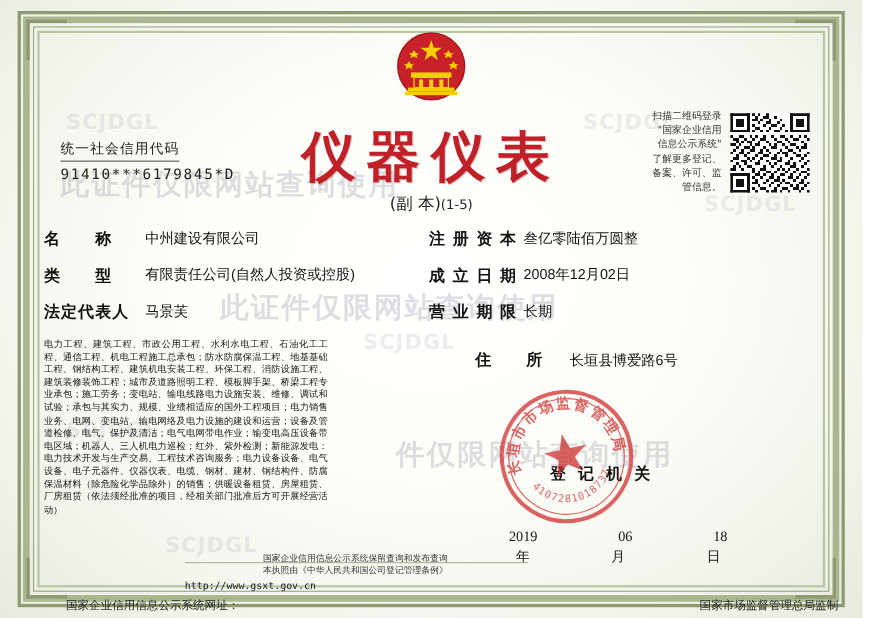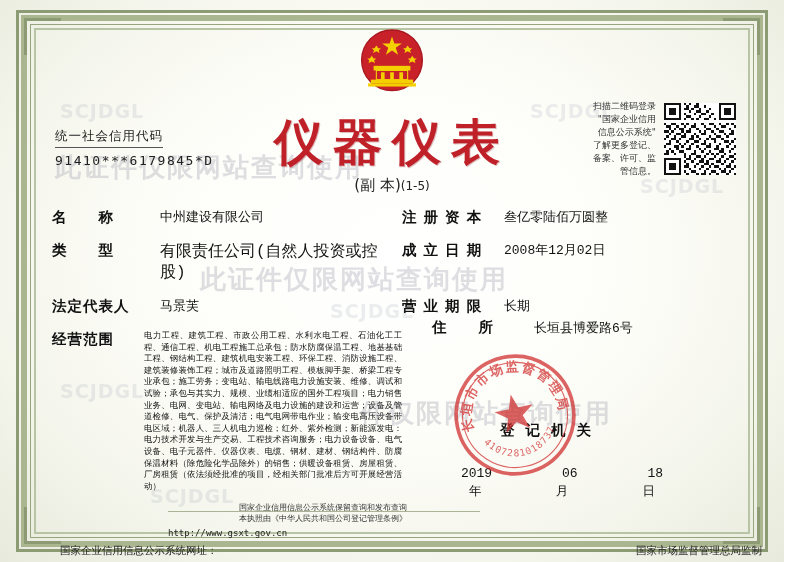--- a/index.html
+++ b/index.html
@@ -162,21 +162,21 @@
     line-height: 13px;
     color: #333;
     font-family: "DejaVu Sans", sans-serif;
     text-align: right;
     max-width: 112px;
   }
 
   
   .fields {
     position: absolute;
-    left: 52px;
+    left: 40px;
     top: 208px;
     right: 48px;
   }
   .row {
     display: flex;
     margin-bottom: 14px;
   }
   .col-left { width: 350px; display: flex; }
   .col-right { flex: 1; display: flex; }
   .lbl {
@@ -185,24 +185,23 @@
     color: #111;
     font-family: "DejaVu Sans", sans-serif;
     width: 92px;
     flex: none;
     letter-spacing: 1px;
   }
   .lbl.wide { width: 86px; }
   .val {
     font-size: 13px;
     color: #111;
-    font-family: Liberation Mono, monospace;
-    margin-left: 16px;
-  }
-  .val.small { font-size: 16px; }
+    font-family: Liberation Sans, sans-serif;
+  }
+  .val.small { font-size: 13px; }
 
   
   .scope-row { display: flex; }
   .scope-text {
     width: 258px;
     font-size: 8.4px;
     line-height: 11.6px;
     color: #111;
     font-family: "DejaVu Sans", sans-serif;
     text-align: justify;
@@ -220,27 +219,27 @@
     margin-top: 84px;
     font-size: 14.5px;
     font-weight: bold;
     letter-spacing: 3px;
     color: #111;
     font-family: "DejaVu Sans", sans-serif;
     text-align: center;
     width: 230px;
   }
   .date-line {
-    margin-top: 26px;
+    margin-top: 40px;
     width: 260px;
     display: flex;
     justify-content: space-around;
     font-size: 13px;
     color: #111;
-    font-family: Liberation Mono, monospace;
+    font-family: Liberation Serif, serif;
     gap: 12px;
   }
   .date-unit {
     margin-top: 2px;
     width: 260px;
     display: flex;
     justify-content: space-around;
     font-size: 12.5px;
     color: #111;
     font-family: "DejaVu Sans", sans-serif;
@@ -598,21 +597,20 @@
         <div class="lbl">法定代表人</div>
         <div class="val">马景芙</div>
       </div>
       <div class="col-right">
         <div class="lbl wide">营 业 期 限</div>
         <div class="val">长期</div>
       </div>
     </div>
 
     <div class="scope-row">
-      <div class="lbl">经营范围</div>
       <div class="scope-text">电力工程、建筑工程、市政公用工程、水利水电工程、石油化工工程、通信工程、机电工程施工总承包；防水防腐保温工程、地基基础工程、钢结构工程、建筑机电安装工程、环保工程、消防设施工程、建筑装修装饰工程；城市及道路照明工程、模板脚手架、桥梁工程专业承包；施工劳务；变电站、输电线路电力设施安装、维修、调试和试验；承包与其实力、规模、业绩相适应的国外工程项目；电力销售业务、电网、变电站、输电网络及电力设施的建设和运营；设备及管道检修、电气、保护及清洁；电气电网带电作业；输变电高压设备带电区域；机器人、三人机电力巡检；红外、紫外检测；新能源发电：电力技术开发与生产交易、工程技术咨询服务；电力设备设备、电气设备、电子元器件、仪器仪表、电缆、钢材、建材、钢结构件、防腐保温材料（除危险化学品除外）的销售；供暖设备租赁、房屋租赁、厂房租赁（依法须经批准的项目，经相关部门批准后方可开展经营活动）</div>
     </div>
 
   </div>
 
   <div class="right-col">
     <div class="addr-row">
       <div class="lbl wide">住　　所</div>
       <div class="val">长垣县博爱路6号</div>
     </div>

